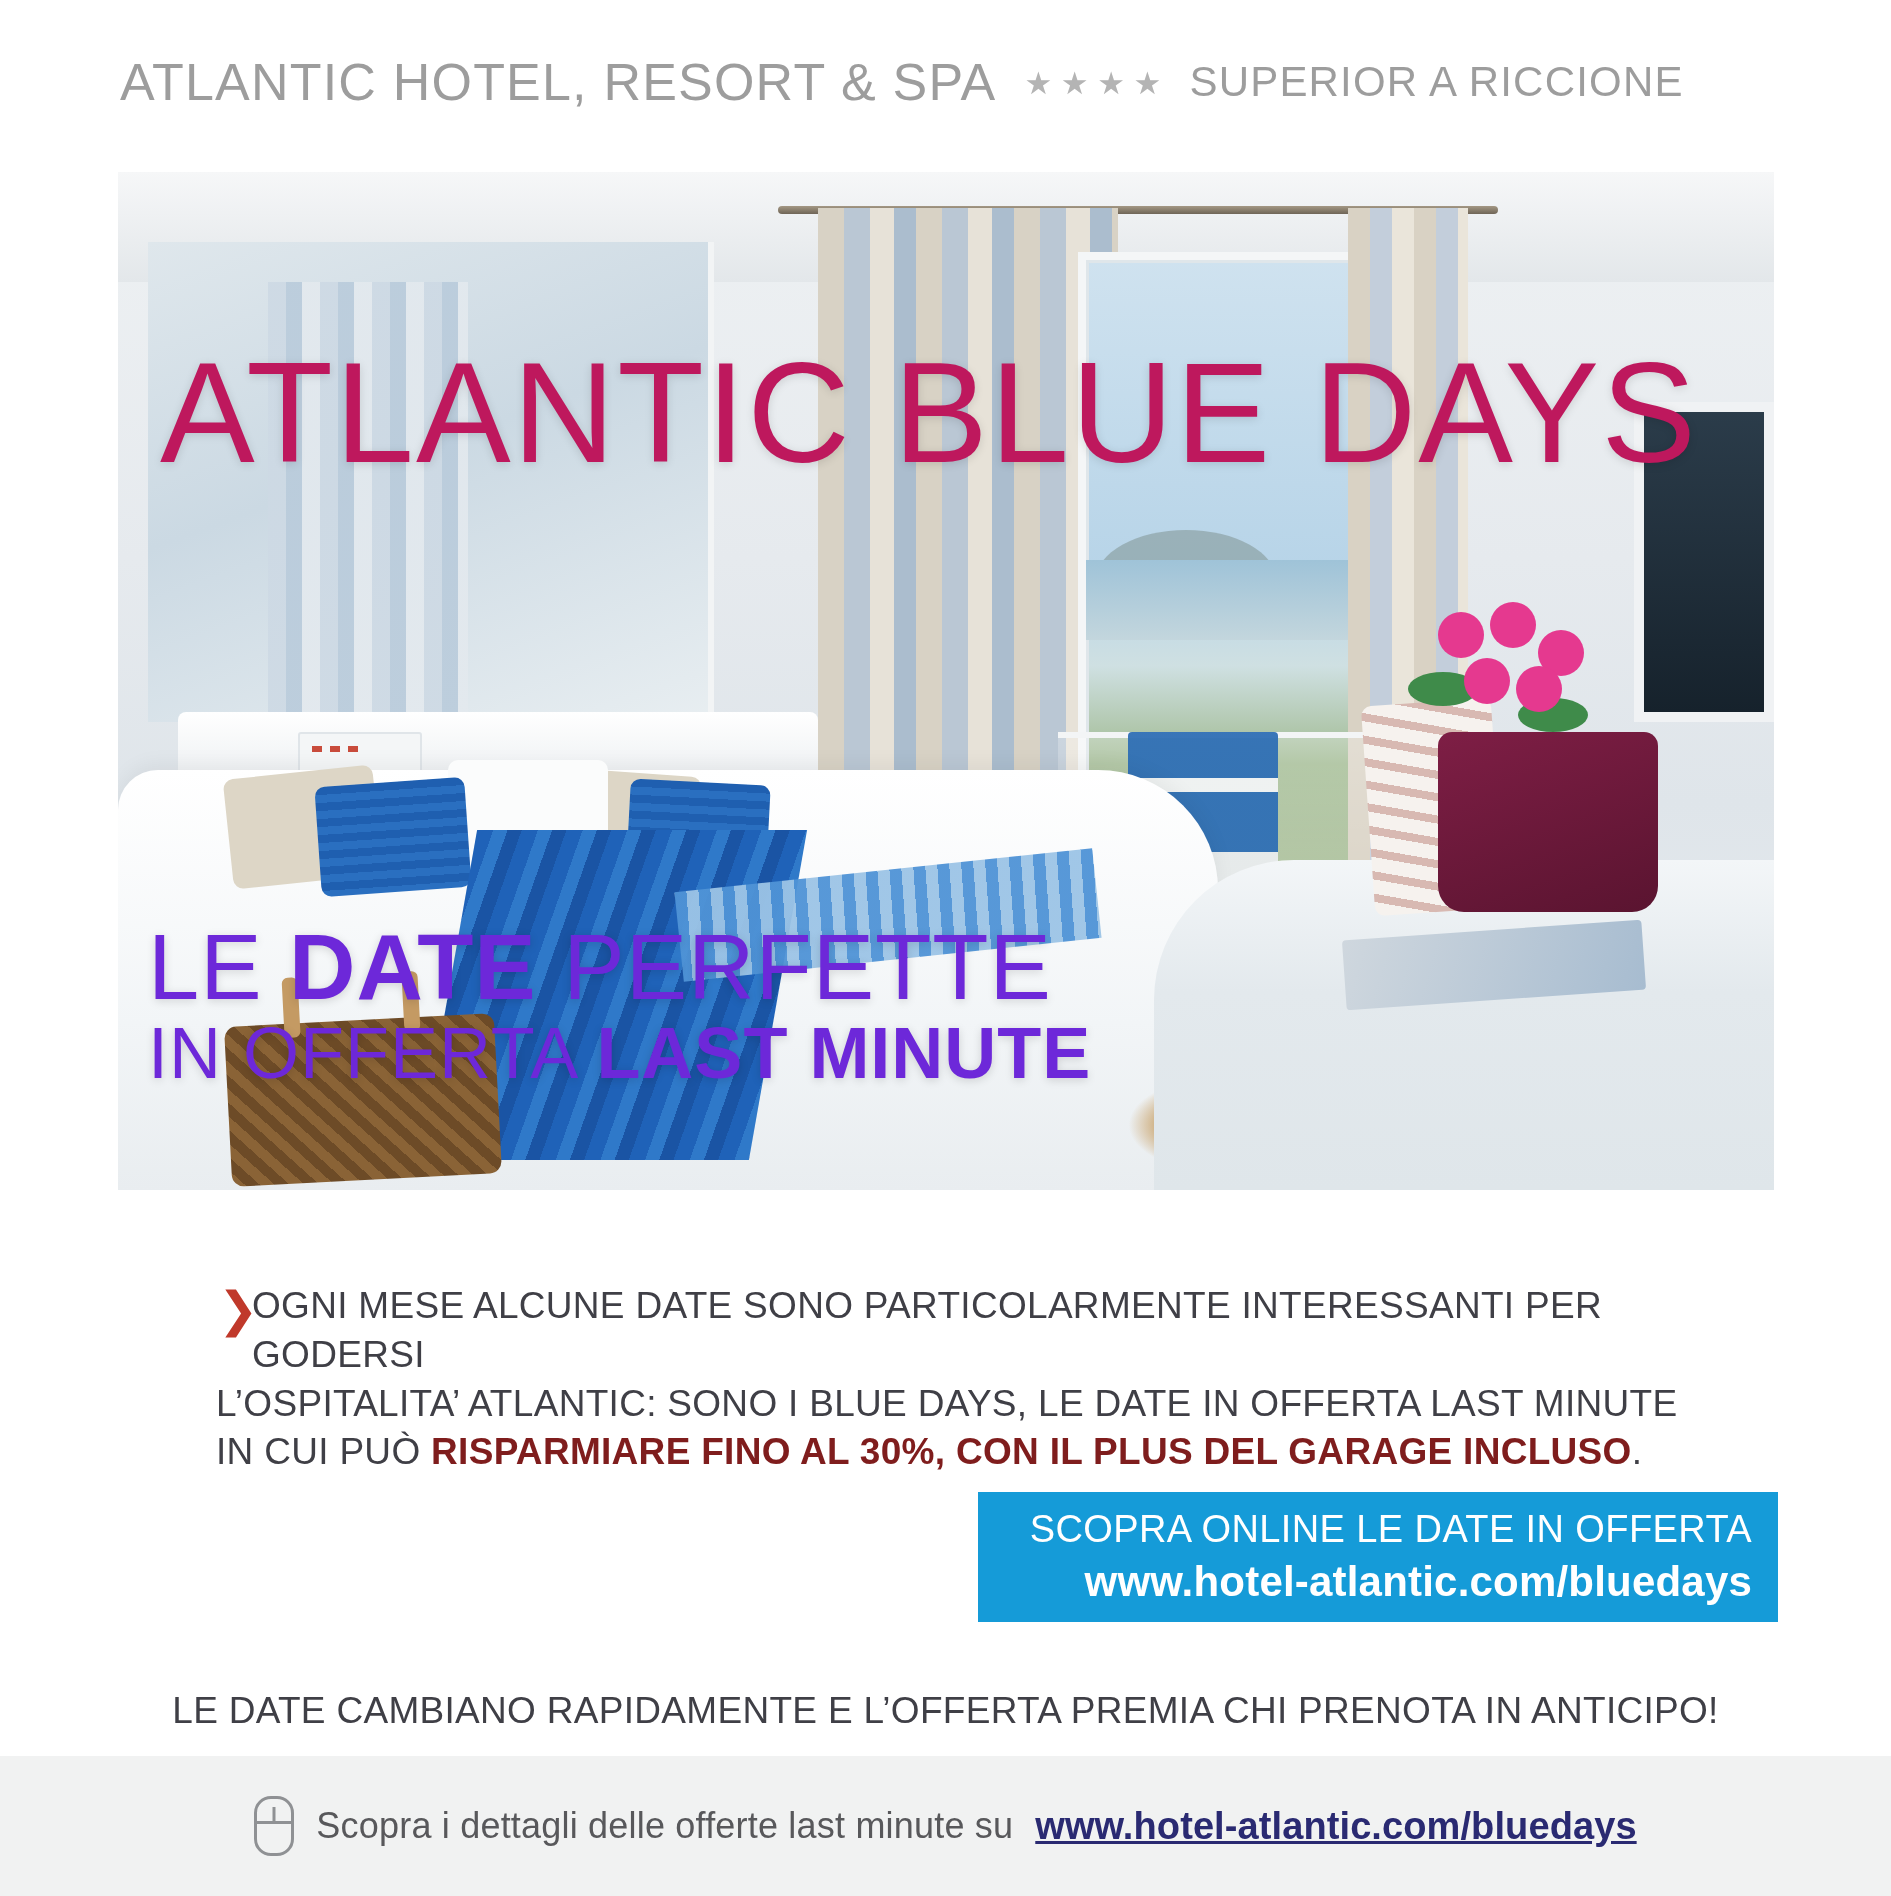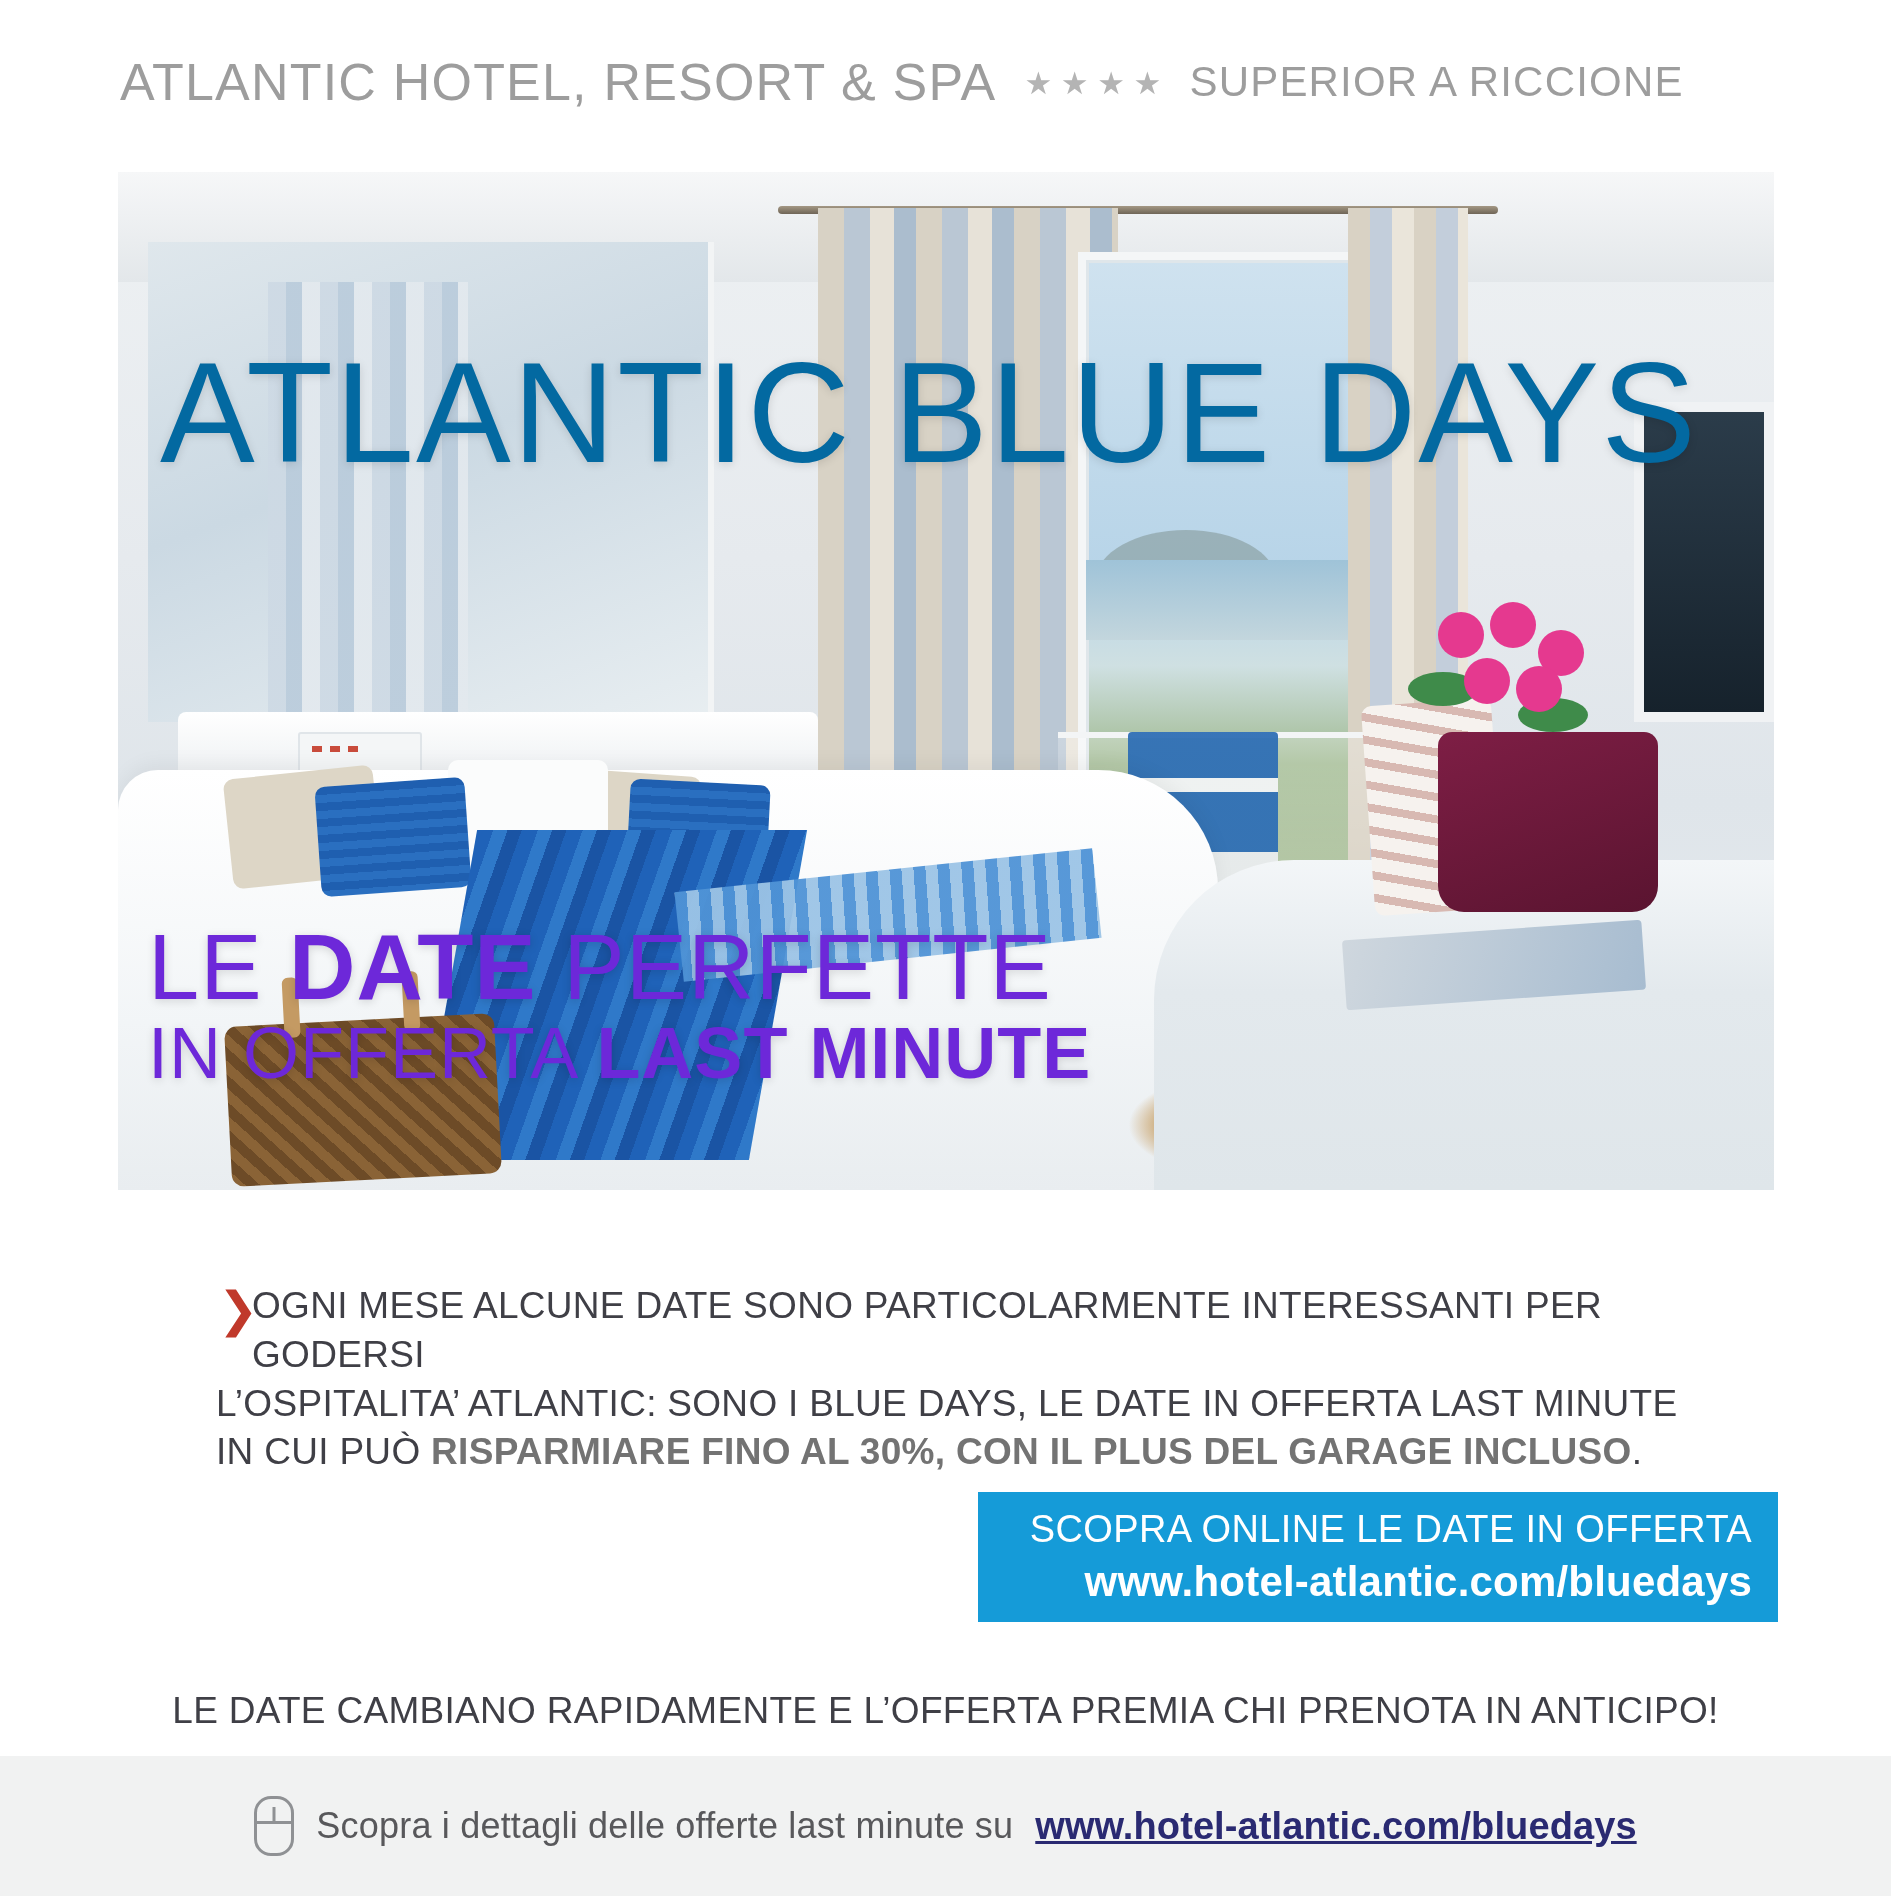--- a/index.html
+++ b/index.html
@@ -222,21 +222,21 @@
     opacity:.9;
   }
 
   .hero-overlay-title {
     position: absolute;
     top: 170px;
     left: 42px;
     font-size: 142px;
     line-height: 1;
     font-weight: 300;
-    color: #0369a1;
+    color: #be185d;
     letter-spacing: 2px;
     white-space: nowrap;
     text-shadow: 0 2px 10px rgba(0,0,0,.13);
   }
   .hero-overlay-sub {
     position: absolute;
     top: 748px;
     left: 30px;
     color: #6d28d9;
     font-weight: 300;
@@ -264,21 +264,21 @@
     position: absolute;
     top: 1286px;
     left: 218px;
     color: #c0392b;
     font-size: 48px;
     line-height: 1;
     font-weight: 300;
   }
   .body-copy .indent { padding-left: 36px; }
   .body-copy strong {
-    color: #737373;
+    color: #7f1d1d;
     font-weight: 700;
   }
 
   
   .cta {
     position: absolute;
     top: 1492px;
     left: 978px;
     width: 800px;
     height: 130px;

